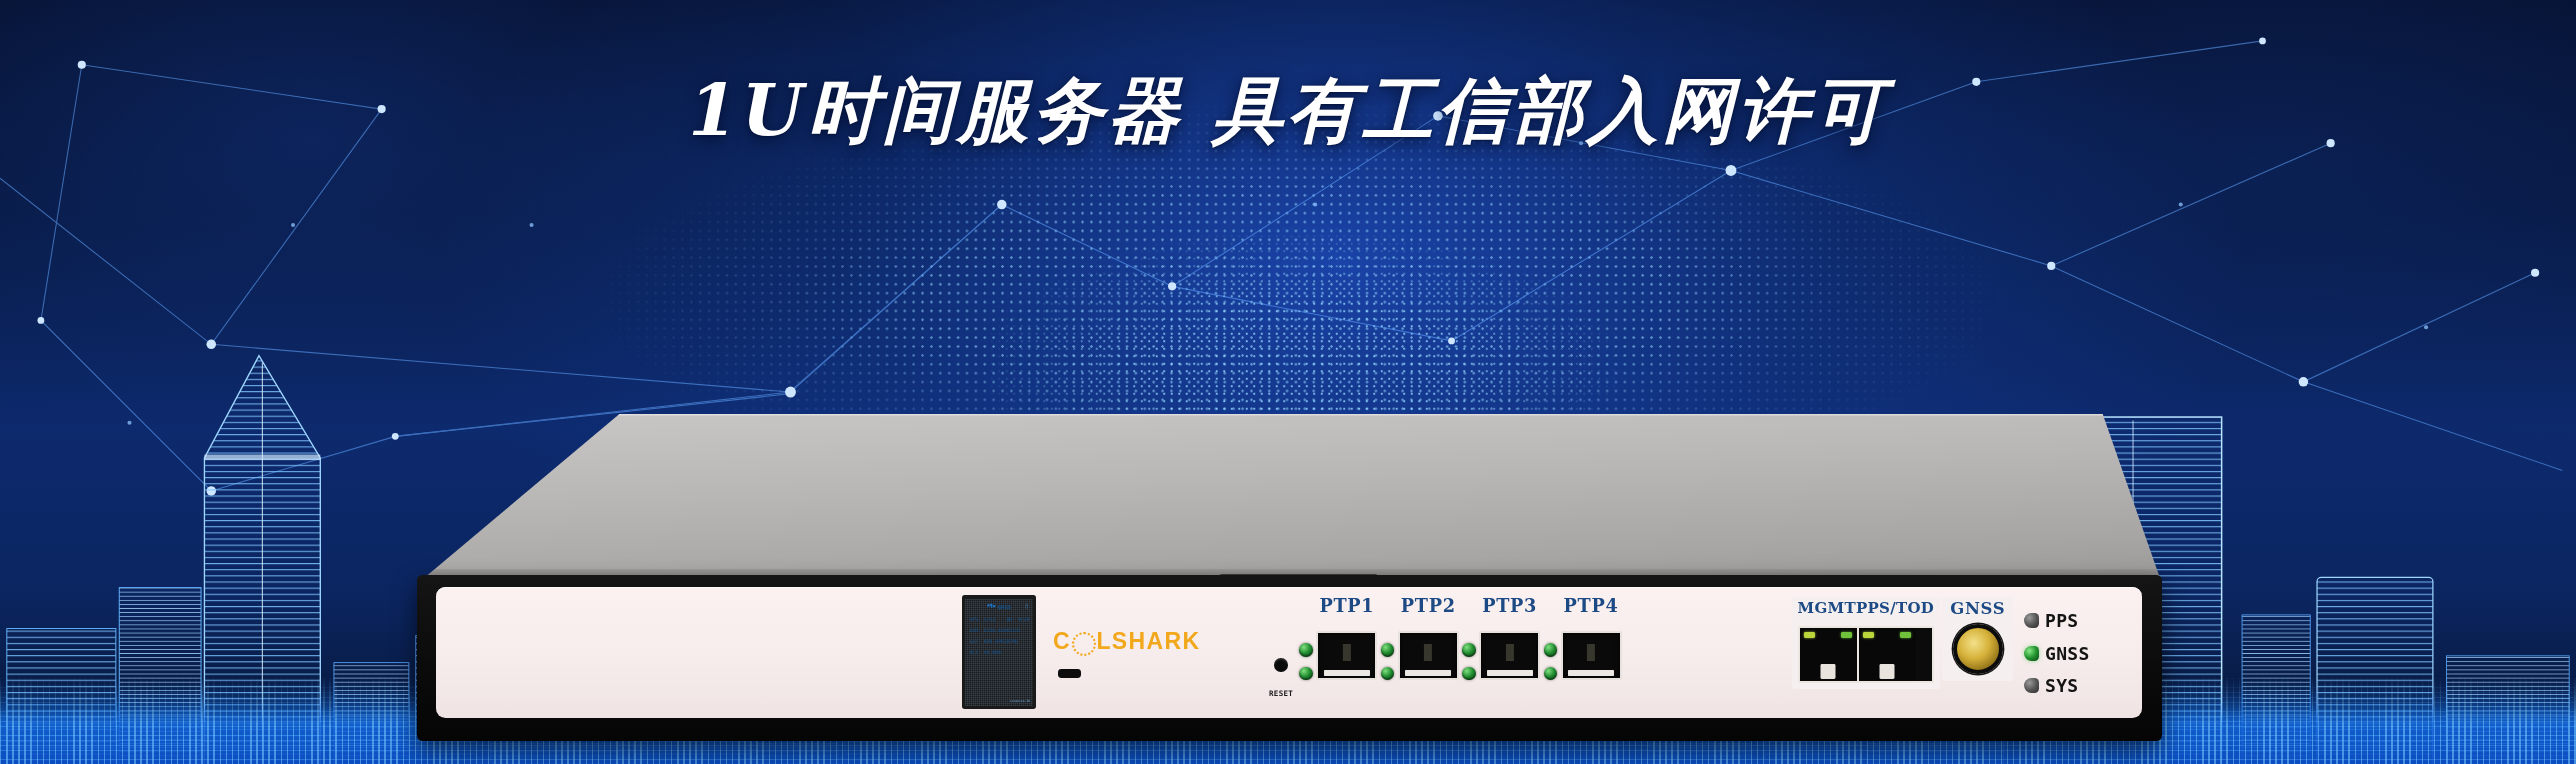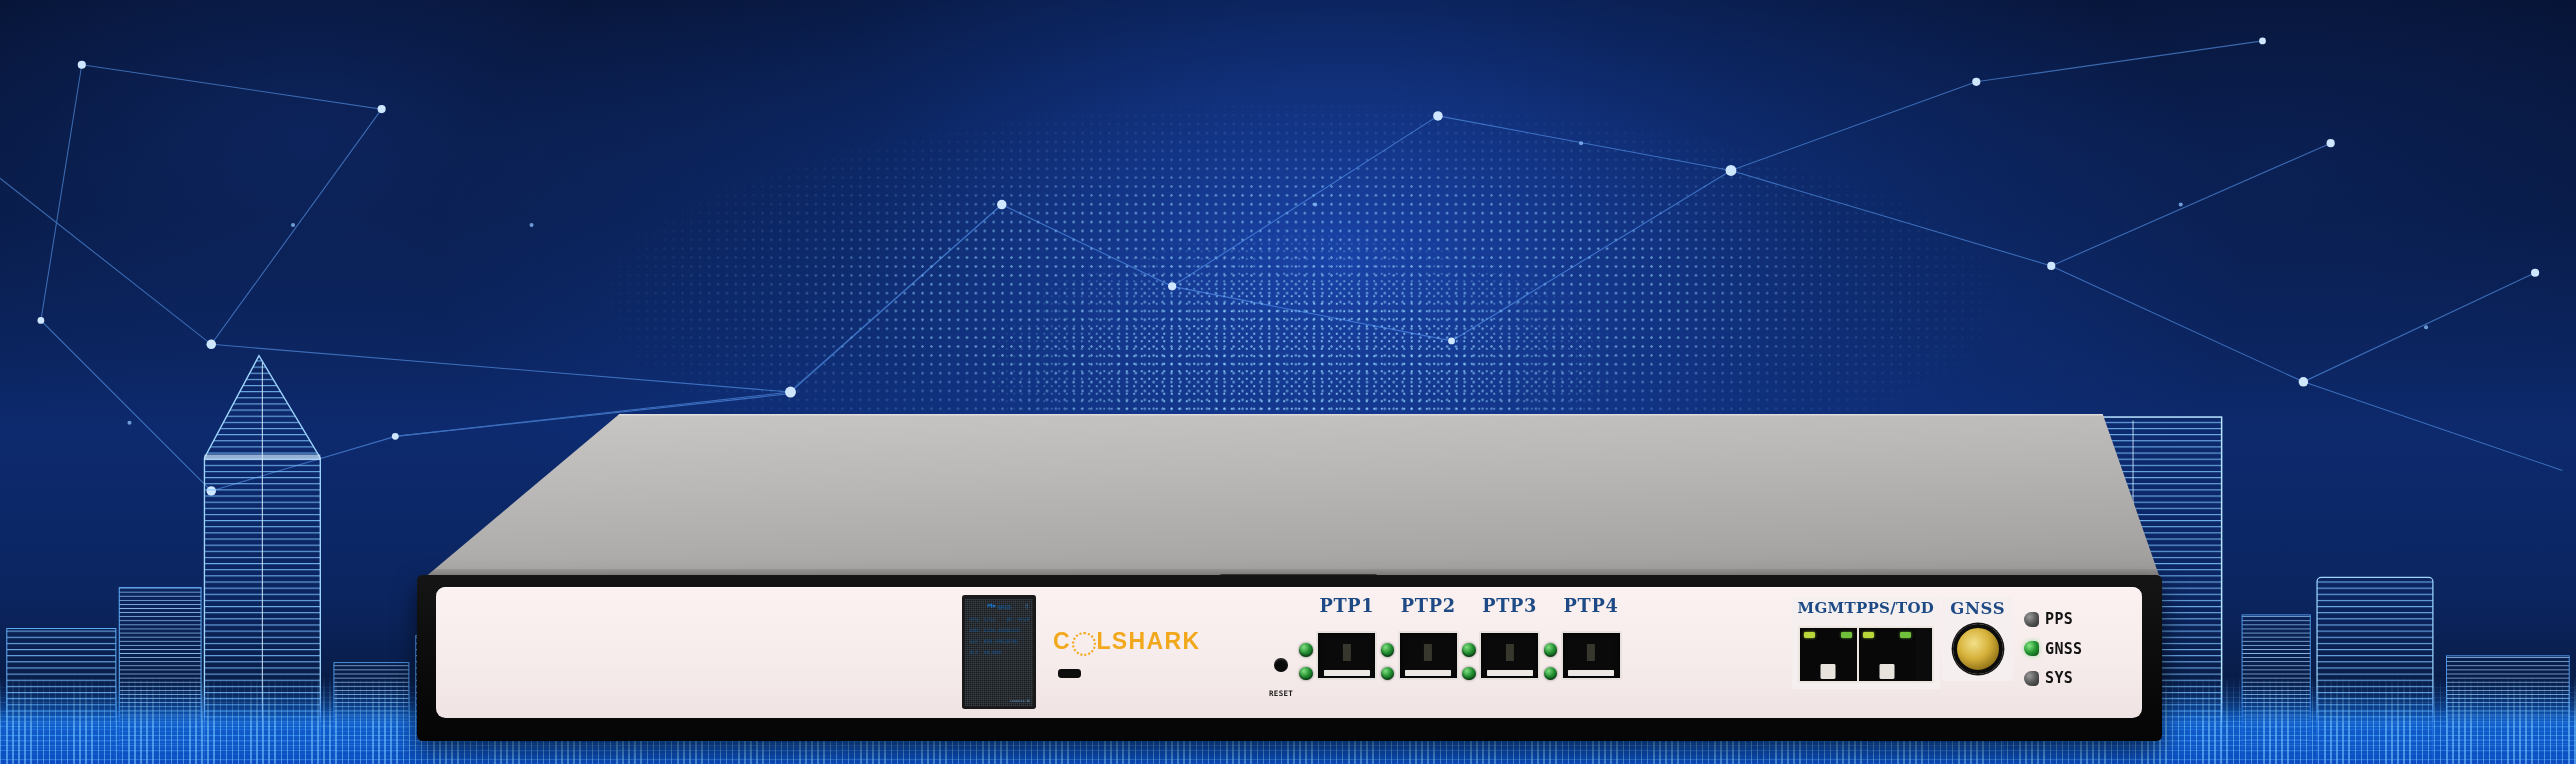--- a/index.html
+++ b/index.html
@@ -180,21 +180,21 @@
     background:radial-gradient(circle at 40% 36%, #f3e08a 0%, #d6b23a 42%, #9a7a1c 72%, #2a2212 100%);
     border:4.8px solid #0c0c0c;box-sizing:content-box;
     box-shadow:0 0 0 1.4px #141414;
   }
 
   
   .statusleds{position:absolute;left:1588px;top:23px;display:flex;flex-direction:column;gap:11.6px;}
   .st-row{display:flex;align-items:center;gap:6.1px;}
   .st-dot{width:15px;height:15px;border-radius:50% 30% 30% 50%;background:radial-gradient(circle at 36% 32%, #9a9a9a 0%, #575757 50%, #2b2b2b 100%);}
   .st-dot.on{background:radial-gradient(circle at 36% 32%, #86e986 0%, #22932e 50%, #0d4417 100%);box-shadow:0 0 4.1px rgba(70,200,90,.55);}
-  .st-lbl{font-family:"DejaVu Sans Mono",monospace;font-weight:bold;font-size:15px;color:#141414;letter-spacing:0.3px;}
+  .st-lbl{font-family:"DejaVu Sans Mono",monospace;font-weight:bold;font-size:18px;color:#141414;letter-spacing:0.3px;}
 </style>
 </head>
 <body>
 
 <div id="stage">
 
   <div class="worldmap"></div>
   <div class="worldmap m2"></div>
 
   <svg class="net" viewBox="0 0 3780 1122" preserveAspectRatio="none">
@@ -284,20 +284,21 @@
       <line x1="3130" y1="115" x2="3130" y2="620" stroke="#d8efff" stroke-width="1.5" opacity="0.8"></line>
       <rect x="3290" y="400" width="100" height="220" fill="url(#flr2)" stroke="#5aa9ff" stroke-width="1.2"></rect>
       <rect x="3400" y="345" width="170" height="275" rx="6" fill="url(#flr)" stroke="#9ed6ff" stroke-width="1.8"></rect>
       <rect x="3590" y="460" width="180" height="160" fill="url(#flr2)" stroke="#5aa9ff" stroke-width="1.2"></rect>
     </g>
   </svg>
 
   <div class="circuitband"></div>
 
   <div class="headline">
+    <div class="hl-line hl-1">1U时间服务器 具有工信部入网许可</div>
   </div>
 
   <div id="device">
 
     <div class="dev-top">
       <div class="dev-topvent"></div>
     </div>
 
     <div class="dev-bezel">
       <div class="panel">

